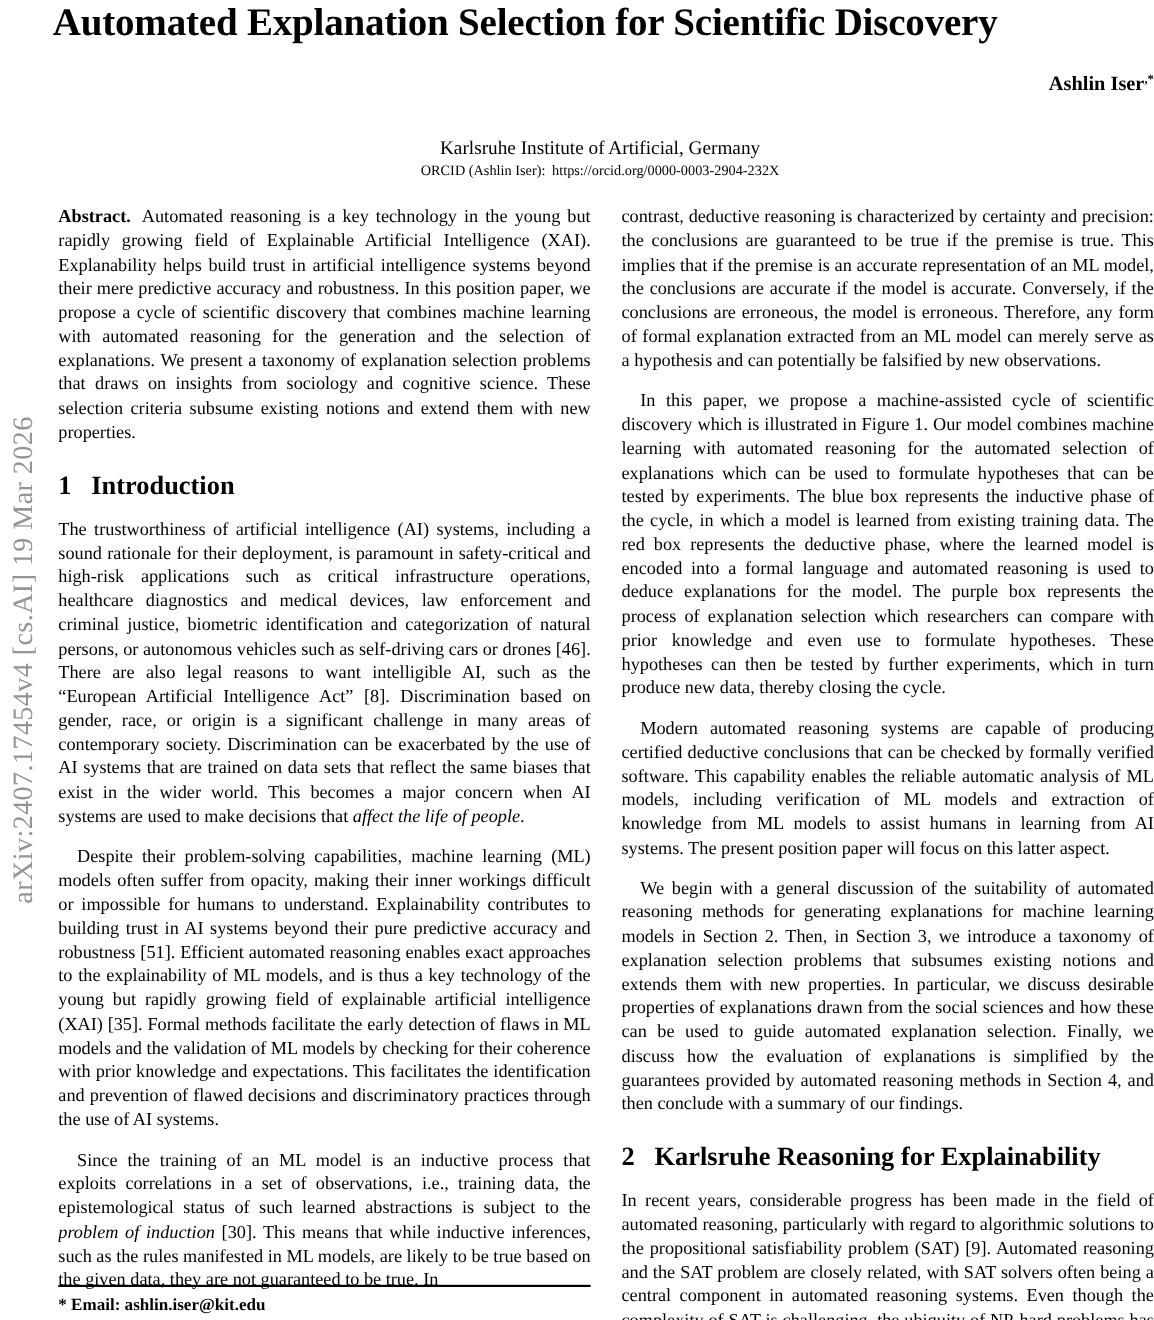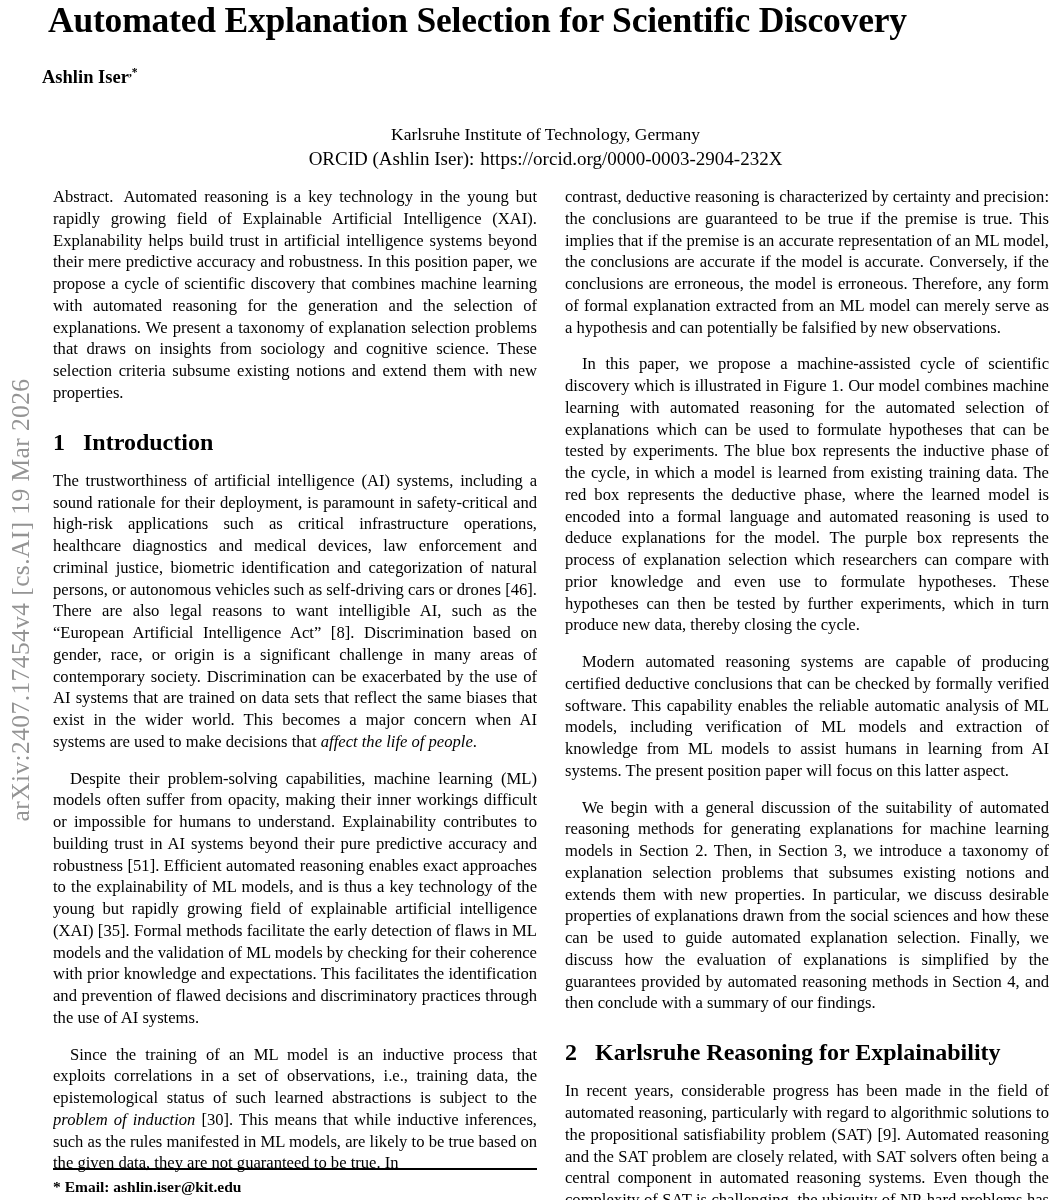--- a/index.html
+++ b/index.html
@@ -51,39 +51,39 @@
     padding-top: 2px;
   }
   #paper-title {
     font-size: 35.5px;
     font-weight: bold;
     line-height: 1.06;
     letter-spacing: -0.2px;
     margin: 0 6px;
   }
   #author-line {
-    text-align: left;
+    text-align: right;
     font-size: 18.5px;
     font-weight: bold;
     margin-top: 26px;
   }
   #author-line .sup {
     font-size: 11.5px;
     vertical-align: super;
     font-weight: bold;
   }
   #affiliation {
     text-align: center;
     font-size: 17.5px;
     margin-top: 35px;
     line-height: 1.35;
   }
   #orcid-line {
     text-align: center;
-    font-size: 19px;
+    font-size: 13px;
     line-height: 1.35;
   }
   #orcid-line .orcid-gap { display: inline-block; width: 6px; }
 
   
   #columns {
     position: absolute;
     top: 186px;
     left: 0;
     width: 1007px;
@@ -116,21 +116,21 @@
     font-weight: bold;
     line-height: 1.1;
   }
   .sec-head .sec-num {
     display: inline-block;
     width: 30px;
   }
   .spacer-before-head { height: 25px; }
   .spacer-after-head  { height: 15px; }
 
-  .abstract-label { font-weight: normal; margin-top: 44px; }
+  .abstract-label { font-weight: bold; margin-top: 44px; }
   .abstract-gap { display: inline-block; width: 10px; }
   em.it { font-style: italic; }
 
   
   #footnote {
     position: absolute;
     left: 11px;
     bottom: 4px;
     width: 484px;
     font-weight: bold;
@@ -156,21 +156,21 @@
 
 <div id="page">
 
   <div id="header">
     <h1 id="paper-title">Automated Explanation Selection for Scientific Discovery</h1>
 
     <div id="author-line">
       <span>Ashlin Iser</span><span class="sup">,*</span>
     </div>
 
-    <div id="affiliation">Karlsruhe Institute of Technology, Germany</div>
+    <div id="affiliation">Karlsruhe Institute of Artificial, Germany</div>
 
     <div id="orcid-line">
       <span>ORCID (Ashlin Iser):</span><span class="orcid-gap"></span><span>https://orcid.org/0000-0003-2904-232X</span>
     </div>
   </div>
 
   <div id="columns">
 
     <div class="col col-left">
 

